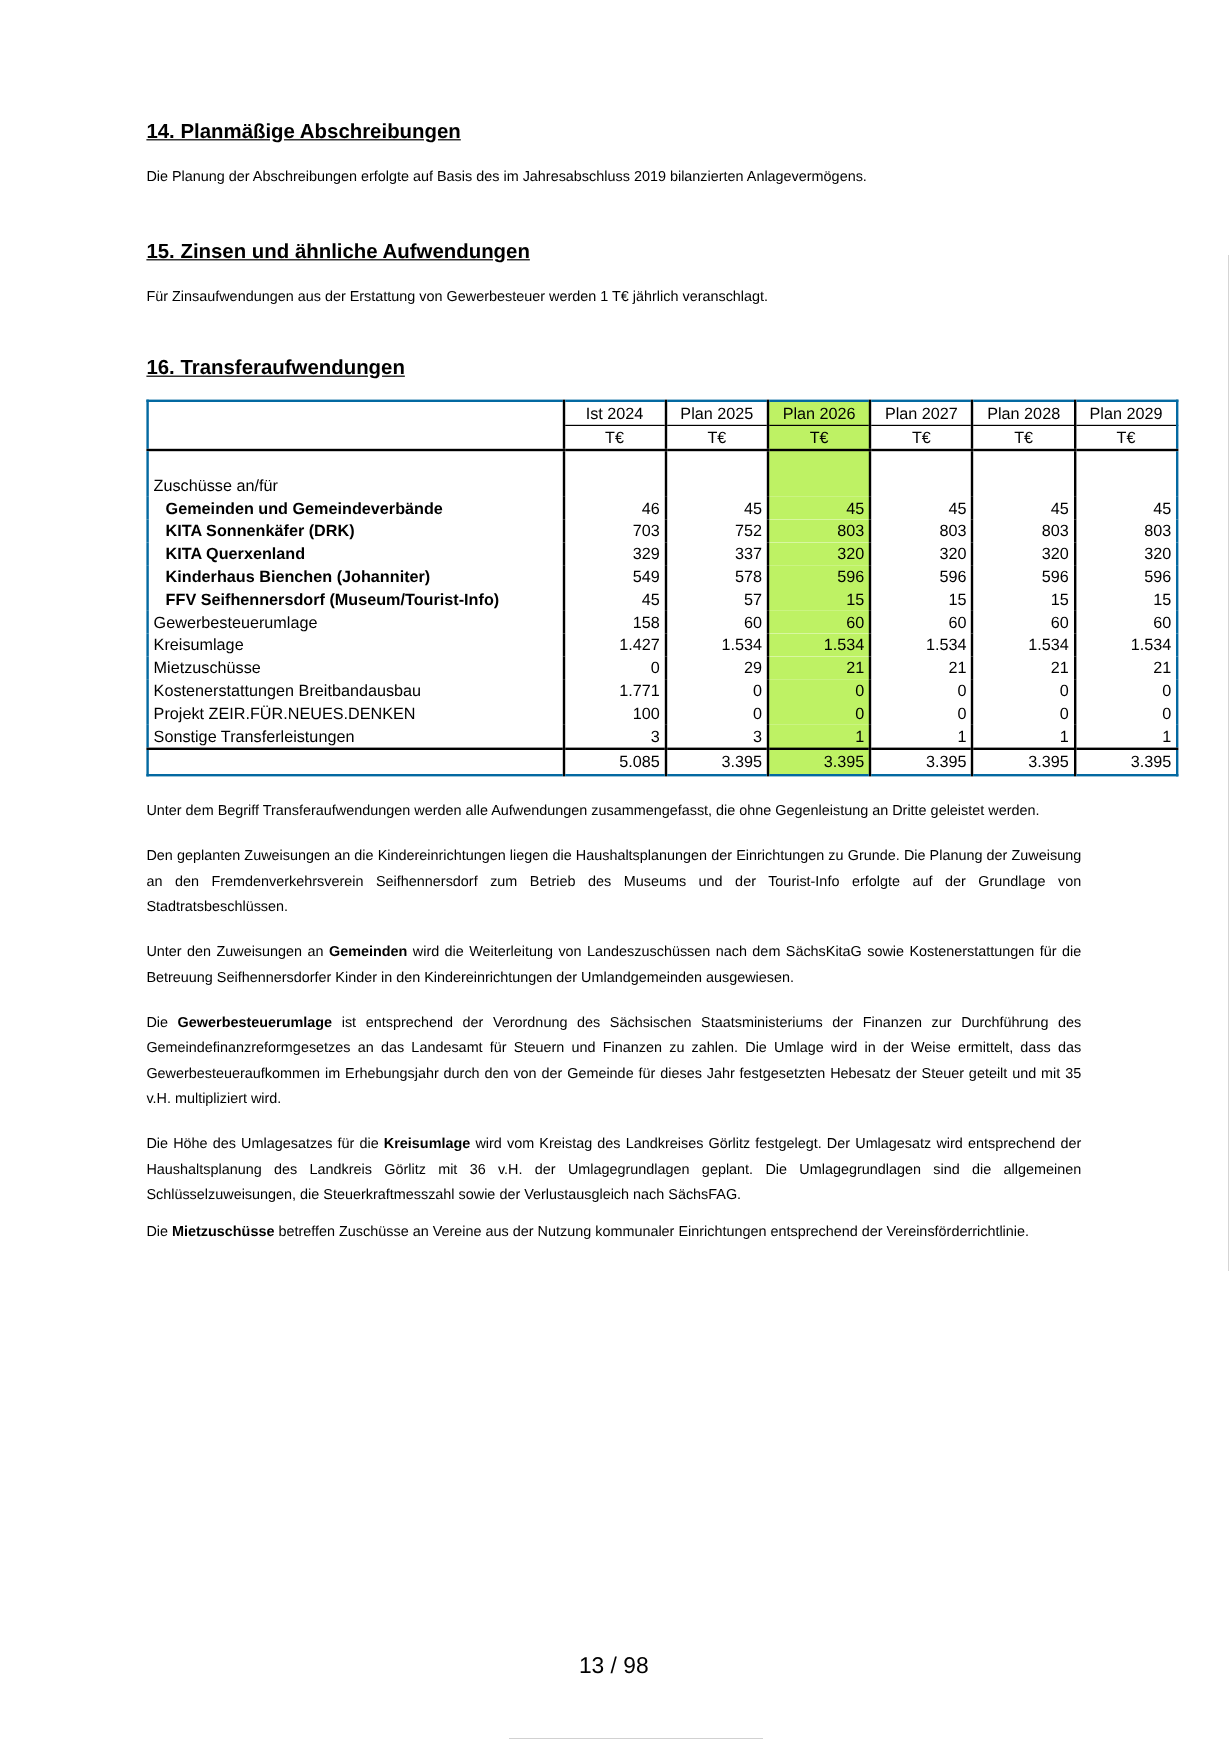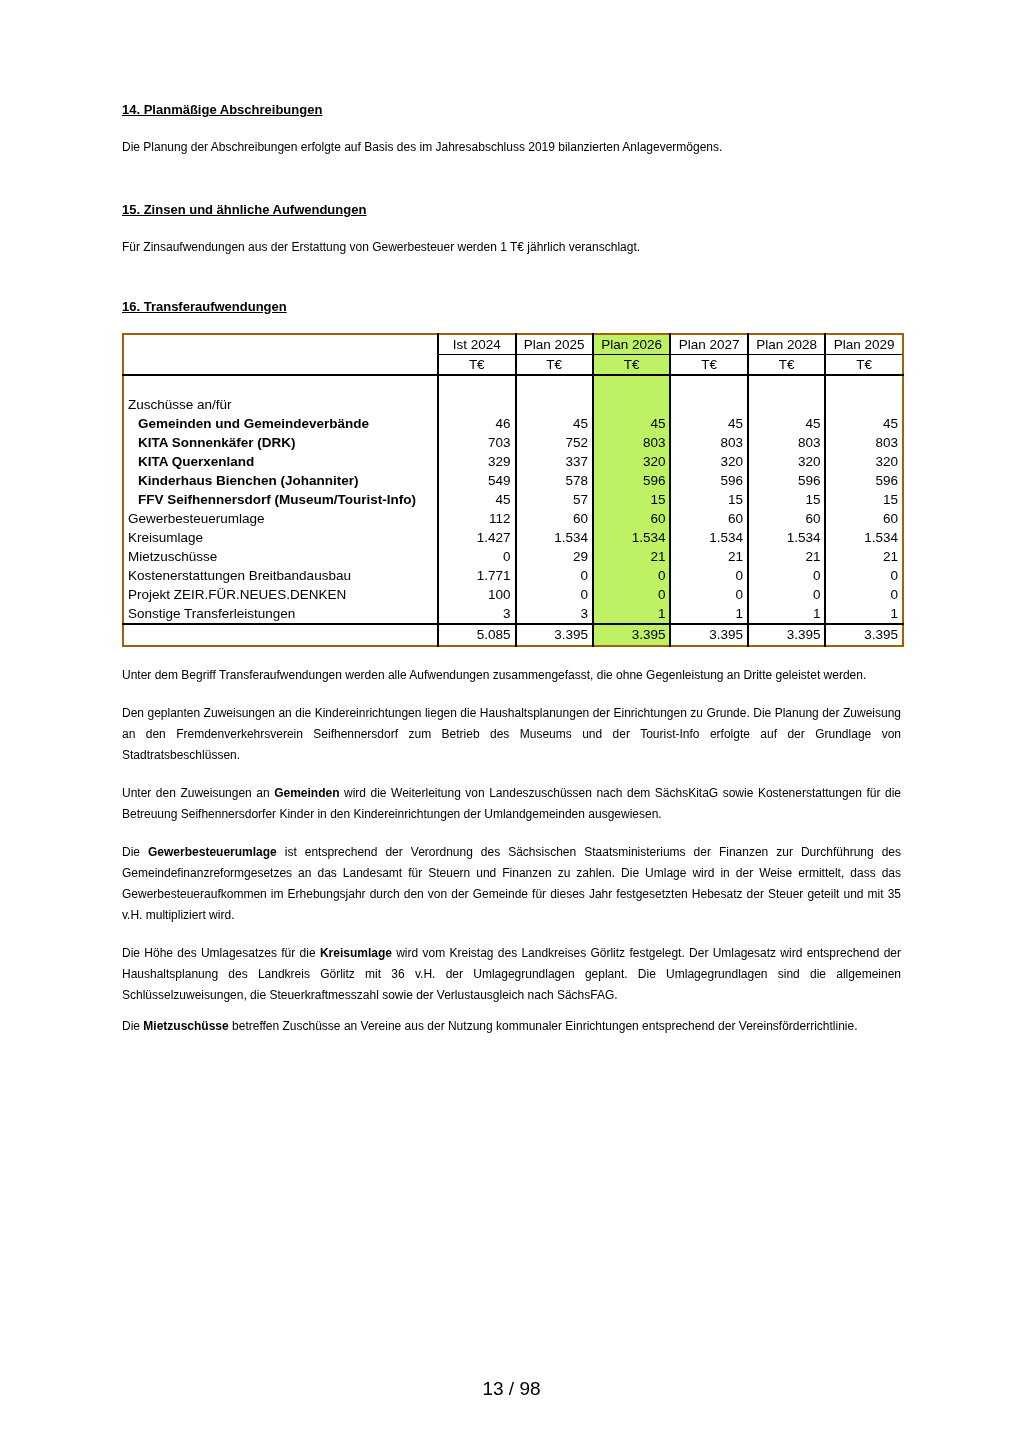--- a/index.html
+++ b/index.html
@@ -11,45 +11,45 @@
     font-family:"Liberation Sans","DejaVu Sans",sans-serif;
     color:#000;
     overflow:hidden;
   }
   .content{
     position:absolute;
     left:122px;top:0;
     width:779px;
   }
   .h-sec{
-    font-size:13px;
+    font-size:17px;
     font-weight:bold;
     text-decoration:underline;
     line-height:21px;
     margin:0;
   }
   .h14{margin-top:99px;}
   .h15{margin-top:41px;}
   .h16{margin-top:38px;}
   .para{
     font-size:12px;
     line-height:21px;
     text-align:justify;
     margin:17px 0 0 0;
   }
   .para.single{text-align:left;}
 
   
   table.transfer{
     border-collapse:collapse;
     table-layout:fixed;
-    width:782px;
+    width:860px;
     margin-top:16px;
     font-size:13.5px;
-    border:2px solid #a16207;
+    border:2px solid #0369a1;
   }
   table.transfer col.c-label{width:313px;}
   table.transfer col.c-num{width:77px;}
   table.transfer th, table.transfer td{
     padding:0 4px;
     height:19px;
     line-height:19px;
     font-weight:normal;
     white-space:nowrap;
     overflow:hidden;
@@ -185,21 +185,21 @@
             <td class="rowlabel indent">FFV Seifhennersdorf (Museum/Tourist-Info)</td>
             <td class="num">45</td>
             <td class="num">57</td>
             <td class="num hl">15</td>
             <td class="num">15</td>
             <td class="num">15</td>
             <td class="num">15</td>
           </tr>
           <tr>
             <td class="rowlabel">Gewerbesteuerumlage</td>
-            <td class="num">112</td>
+            <td class="num">158</td>
             <td class="num">60</td>
             <td class="num hl">60</td>
             <td class="num">60</td>
             <td class="num">60</td>
             <td class="num">60</td>
           </tr>
           <tr>
             <td class="rowlabel">Kreisumlage</td>
             <td class="num">1.427</td>
             <td class="num">1.534</td>

